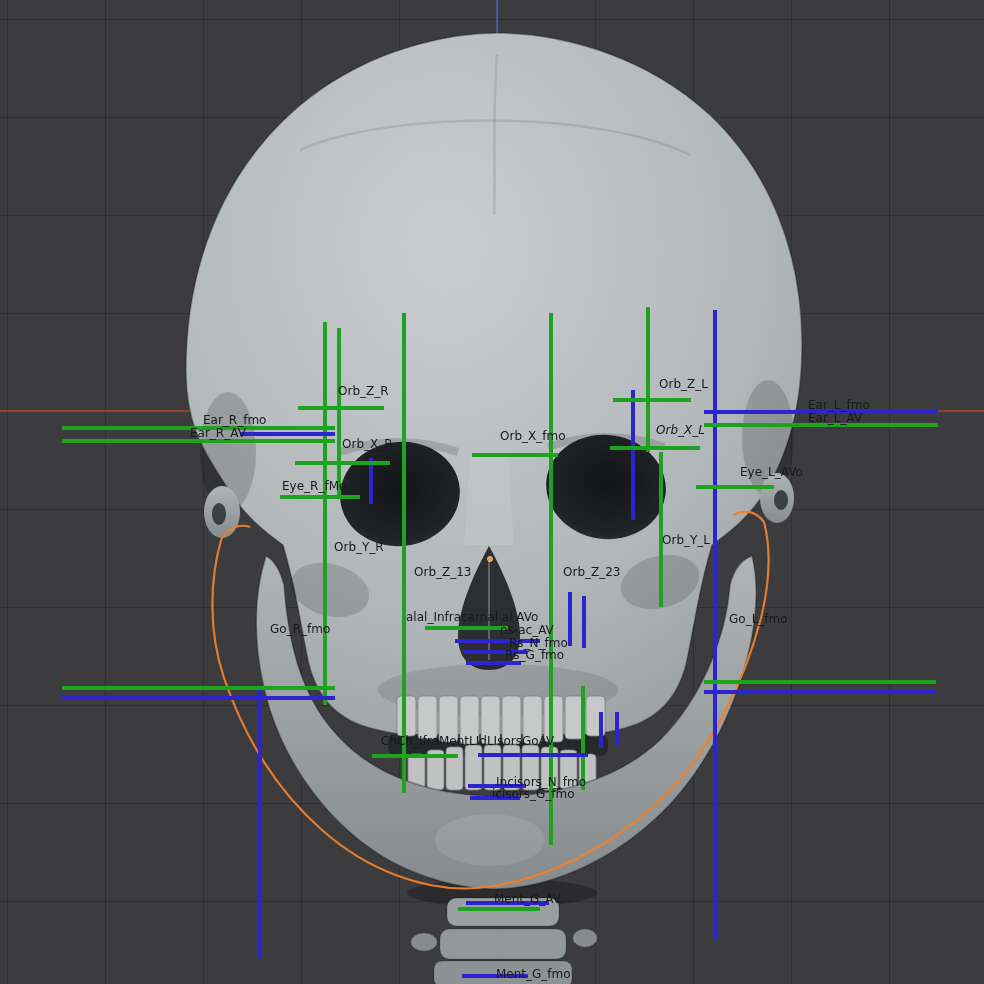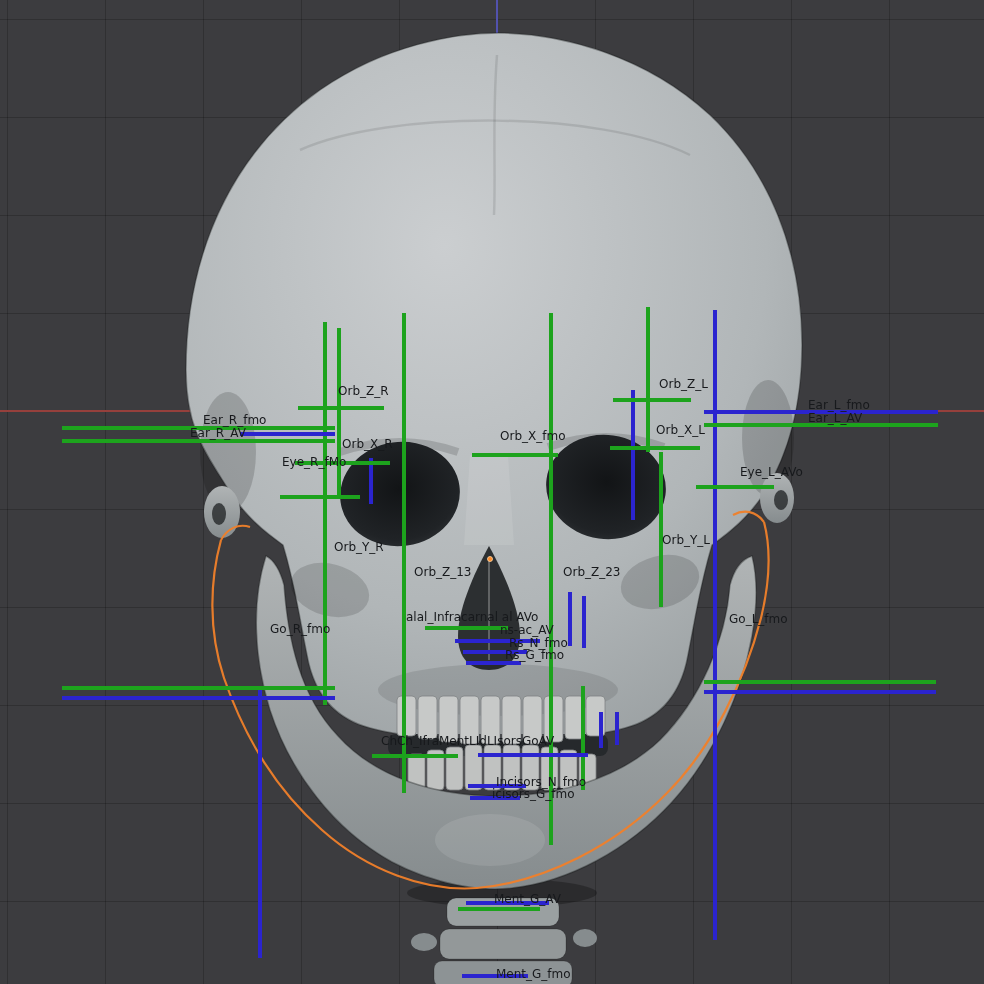--- a/index.html
+++ b/index.html
@@ -180,22 +180,22 @@
     </div>
   <div id="labels">
       <div class="lm-label" style="left: 338px; top: 385px; color: rgb(23, 25, 28);">Orb_Z_R</div>
       <div class="lm-label" style="left: 659px; top: 378px; color: rgb(23, 25, 28);">Orb_Z_L</div>
       <div class="lm-label" style="left: 203px; top: 414px; color: rgb(23, 25, 28);">Ear_R_fmo</div>
       <div class="lm-label" style="left: 190px; top: 427px; color: rgb(23, 25, 28);">Ear_R_AV</div>
       <div class="lm-label" style="left: 808px; top: 399px; color: rgb(23, 25, 28);">Ear_L_fmo</div>
       <div class="lm-label" style="left: 808px; top: 412px; color: rgb(23, 25, 28);">Ear_L_AV</div>
       <div class="lm-label" style="left: 342px; top: 438px; color: rgb(23, 25, 28); text-align: right;">Orb_X_R</div>
       <div class="lm-label" style="left: 500px; top: 430px; color: rgb(23, 25, 28);">Orb_X_fmo</div>
-      <div class="lm-label" style="left: 656px; top: 424px; color: rgb(23, 25, 28);">Orb_X_L</div>
-      <div class="lm-label" style="left: 282px; top: 456px; color: rgb(23, 25, 28);">Eye_R_fMo</div>
+      <div class="lm-label" style="left: 656px; top: 424px; color: rgb(23, 25, 28); font-style: italic;">Orb_X_L</div>
+      <div class="lm-label" style="left: 282px; top: 480px; color: rgb(23, 25, 28);">Eye_R_fMo</div>
       <div class="lm-label" style="left: 718px; top: 466px; color: rgb(23, 25, 28); margin-left: 22px;">Eye_L_AVo</div>
       <div class="lm-label" style="left: 334px; top: 541px; color: rgb(23, 25, 28);">Orb_Y_R</div>
       <div class="lm-label" style="left: 662px; top: 534px; color: rgb(23, 25, 28);">Orb_Y_L</div>
       <div class="lm-label" style="left: 414px; top: 566px; color: rgb(23, 25, 28);">Orb_Z_13</div>
       <div class="lm-label" style="left: 563px; top: 566px; color: rgb(23, 25, 28);">Orb_Z_23</div>
       <div class="lm-label" style="left: 406px; top: 611px; color: rgb(23, 25, 28);">alal_Infracarnal al AVo</div>
       <div class="lm-label" style="left: 500px; top: 624px; color: rgb(23, 25, 28);">ns-ac_AV</div>
       <div class="lm-label" style="left: 509px; top: 637px; color: rgb(23, 25, 28);">Rs_N_fmo</div>
       <div class="lm-label" style="left: 505px; top: 649px; color: rgb(23, 25, 28);">Rs_G_fmo</div>
       <div class="lm-label" style="left: 270px; top: 623px; color: rgb(23, 25, 28);">Go_R_fmo</div>

